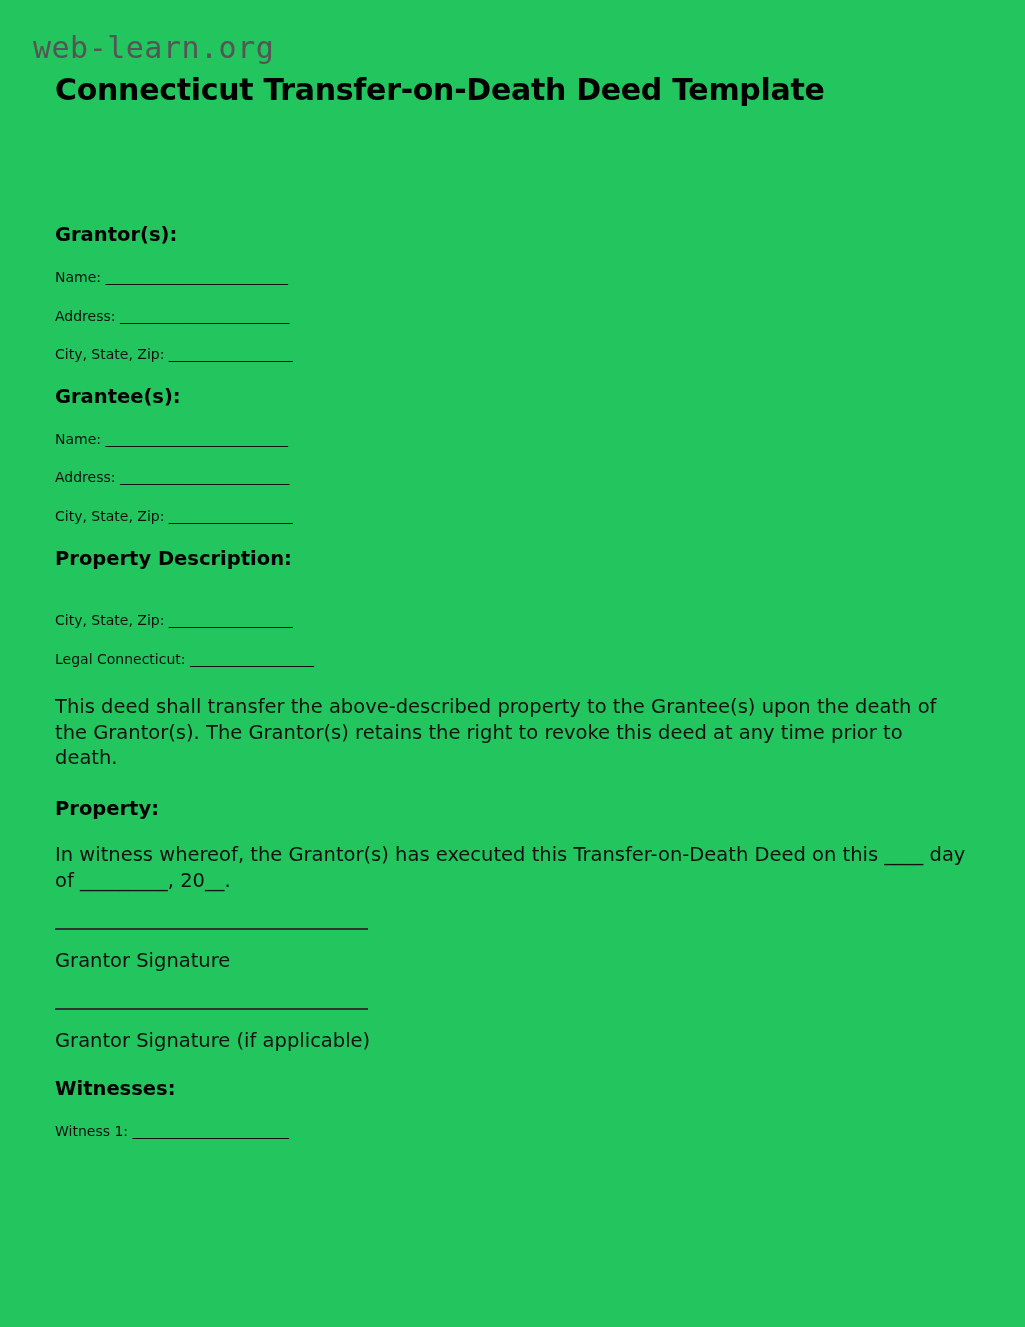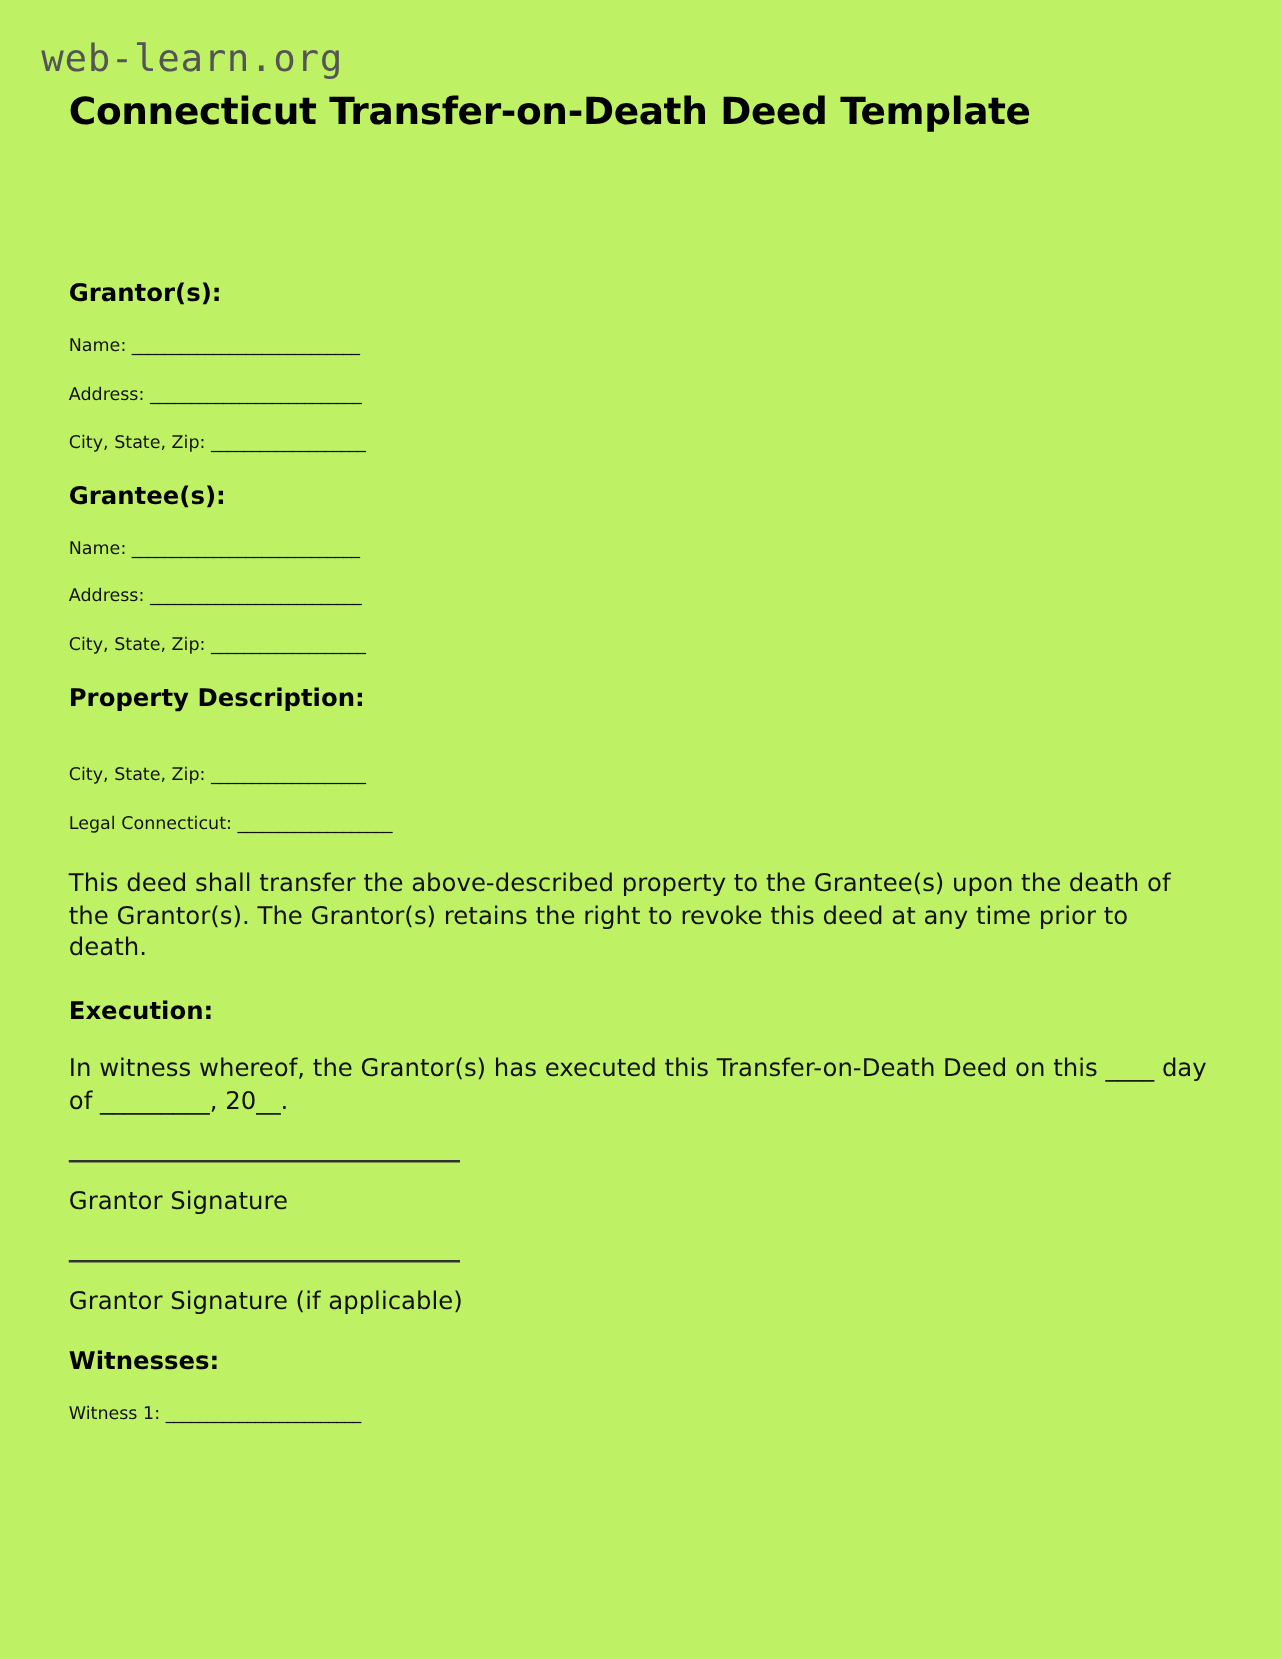--- a/index.html
+++ b/index.html
@@ -8,21 +8,21 @@
     background: #ffffff;
   }
   body {
     font-family: "DejaVu Sans", sans-serif;
     color: #000000;
   }
   .page {
     position: relative;
     width: 1025px;
     height: 1327px;
-    background: #bef264;
+    background: #22c55e;
     overflow: hidden;
     box-sizing: border-box;
   }
   .watermark {
     position: absolute;
     left: 33px;
     top: 33px;
     font-family: "DejaVu Sans Mono", monospace;
     font-size: 30px;
     letter-spacing: 0.5px;
@@ -172,21 +172,21 @@
       <span>Legal Connecticut:</span>
       <span class="blank">___________________</span>
     </div>
 
     <div class="spacer-25"></div>
 
     <p class="para">This deed shall transfer the above-described property to the Grantee(s) upon the death of the Grantor(s). The Grantor(s) retains the right to revoke this deed at any time prior to death.</p>
 
     <div class="spacer-25"></div>
 
-    <h2 class="section-head">Execution:</h2>
+    <h2 class="section-head">Property:</h2>
 
     <div class="row-gap"></div>
 
     <p class="para">In witness whereof, the Grantor(s) has executed this Transfer-on-Death Deed on this ____ day of _________, 20__.</p>
 
     <div class="spacer-34"></div>
 
     <span class="sig-line"></span>
 
     <div class="spacer-18"></div>

